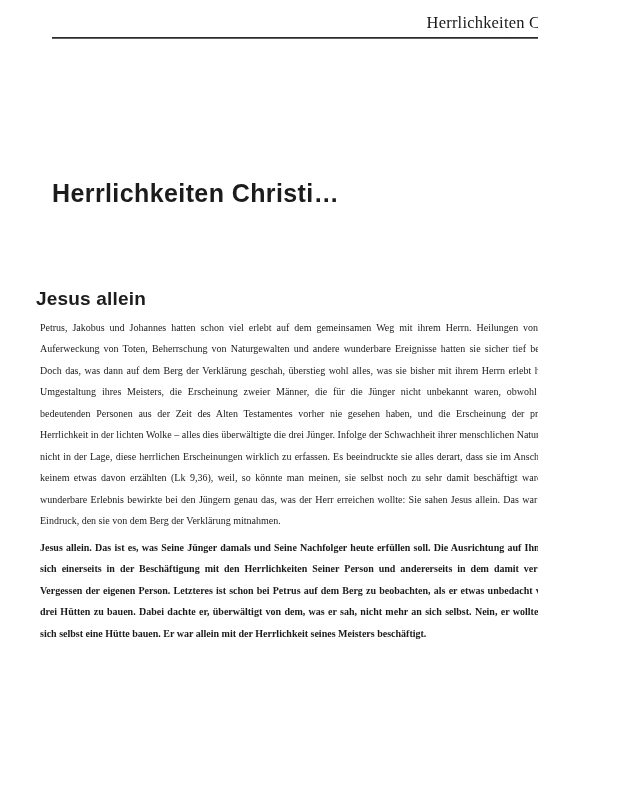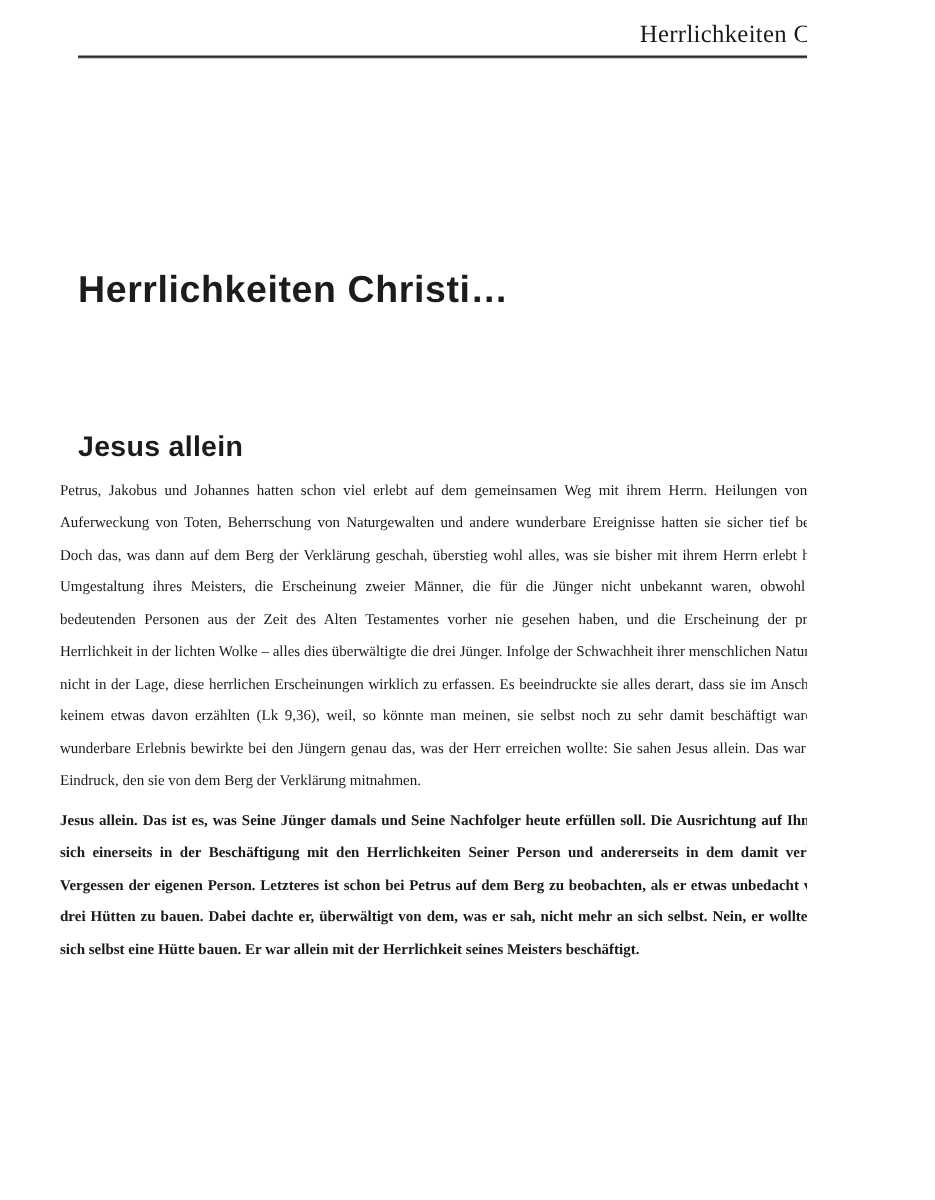--- a/index.html
+++ b/index.html
@@ -47,21 +47,21 @@
     font-family: "Liberation Sans", "DejaVu Sans", sans-serif;
     font-size: 25px;
     font-weight: bold;
     line-height: 25px;
     letter-spacing: 0.4px;
     color: #1c1c1c;
   }
   .section-heading {
     position: absolute;
     top: 289px;
-    left: 52px;
+    left: 36px;
     width: 540px;
     font-family: "Liberation Sans", "DejaVu Sans", sans-serif;
     font-size: 19px;
     font-weight: bold;
     line-height: 19px;
     letter-spacing: 0.2px;
     color: #1c1c1c;
   }
   .body-text {
     position: absolute;

